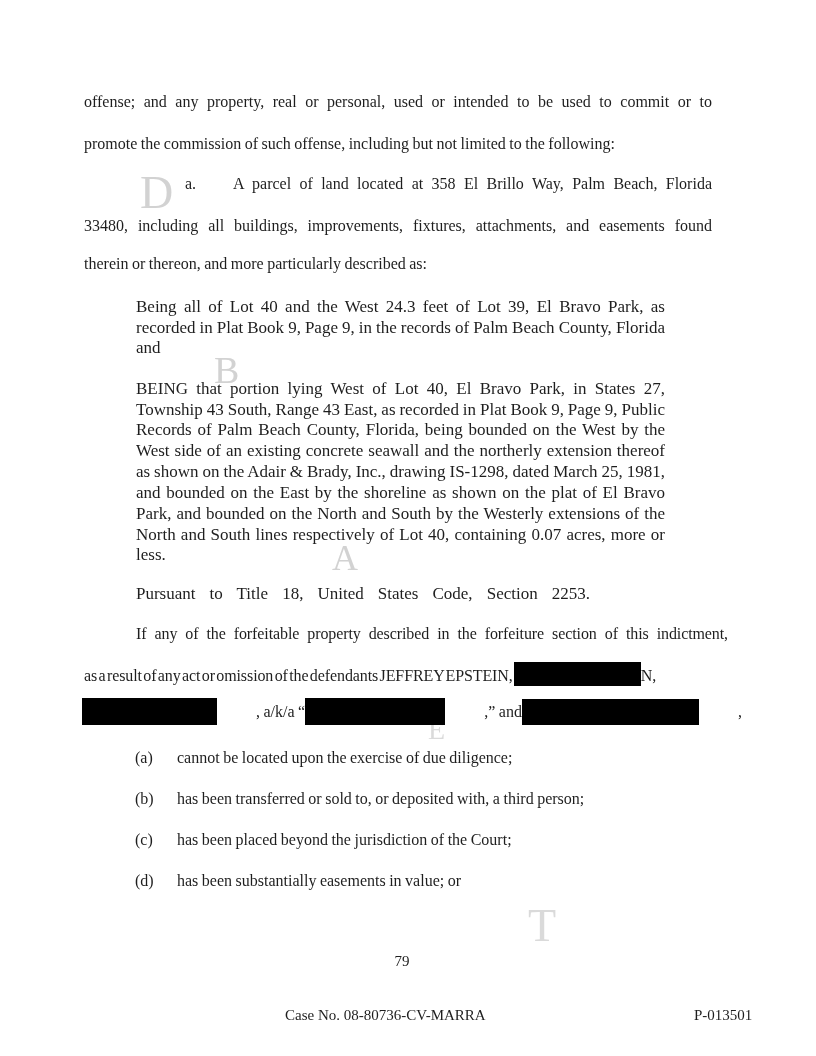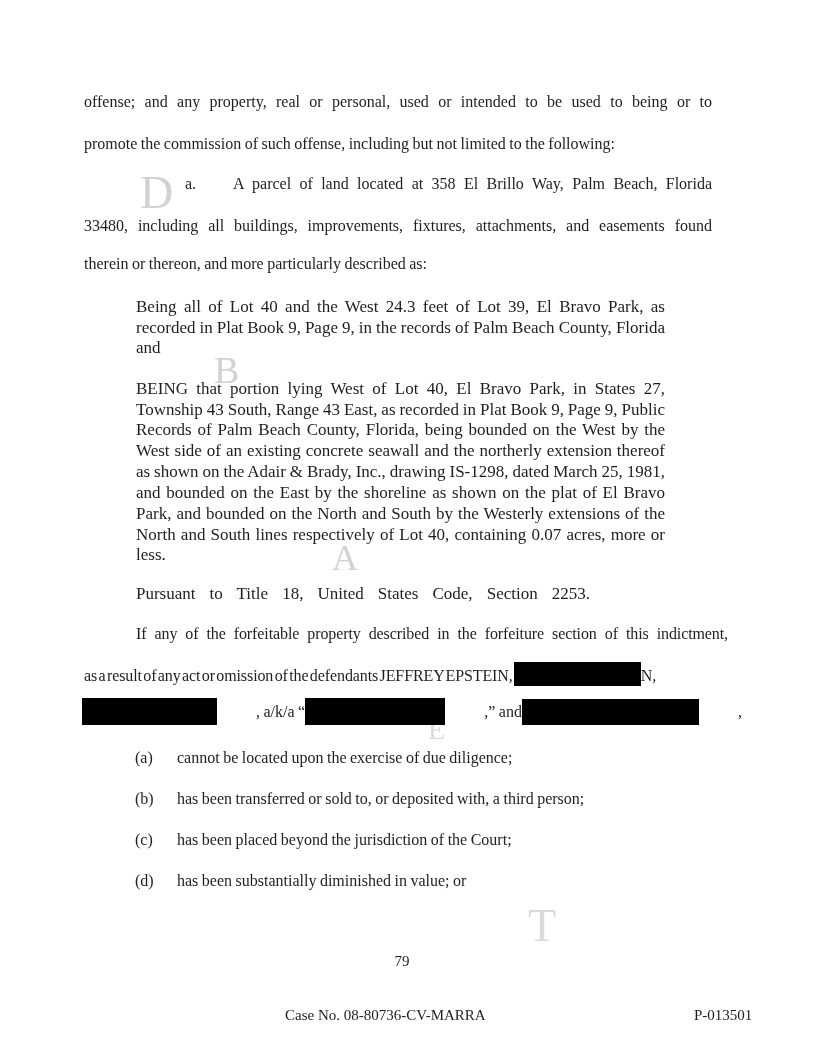--- a/index.html
+++ b/index.html
@@ -45,21 +45,21 @@
 <body>
 
 <div id="page">
 
   <div class="ghost" style="left:140px; top:170px; font-size:46px;">D</div>
   <div class="ghost" style="left:214px; top:351px; font-size:38px;">B</div>
   <div class="ghost" style="left:332px; top:540px; font-size:36px;">A</div>
   <div class="ghost" style="left:428px; top:716px; font-size:28px; color:#d2d2d2;">E</div>
   <div class="ghost" style="left:528px; top:903px; font-size:46px; color:#d2d2d2;">T</div>
 
-  <div class="line j" style="left:84px; top:93px; width:628px;">offense; and any property, real or personal, used or intended to be used to being or to</div>
+  <div class="line j" style="left:84px; top:93px; width:628px;">offense; and any property, real or personal, used or intended to be used to commit or to</div>
   <div class="line" style="left:84px; top:135px; width:628px;">promote the commission of such offense, including but not limited to the following:</div>
 
   <div class="line flexline" style="left:185px; top:175px; width:527px;">
     <div class="itemlabel" style="width:48px;">a.</div>
     <div class="j" style="flex:1;">A parcel of land located at 358 El Brillo Way, Palm Beach, Florida</div>
   </div>
   <div class="line j" style="left:84px; top:217px; width:628px;">33480, including all buildings, improvements, fixtures, attachments, and easements found</div>
   <div class="line" style="left:84px; top:255px; width:628px;">therein or thereon, and more particularly described as:</div>
 
   <div class="line blk j" style="left:136px; top:297px; width:529px;">Being all of Lot 40 and the West 24.3 feet of Lot 39, El Bravo Park, as</div>
@@ -98,20 +98,20 @@
   <div class="line flexline" style="left:135px; top:790px; width:577px;">
     <div class="itemlabel" style="width:42px;">(b)</div>
     <div>has been transferred or sold to, or deposited with, a third person;</div>
   </div>
   <div class="line flexline" style="left:135px; top:831px; width:577px;">
     <div class="itemlabel" style="width:42px;">(c)</div>
     <div>has been placed beyond the jurisdiction of the Court;</div>
   </div>
   <div class="line flexline" style="left:135px; top:872px; width:577px;">
     <div class="itemlabel" style="width:42px;">(d)</div>
-    <div>has been substantially diminished in value; or</div>
+    <div>has been substantially easements in value; or</div>
   </div>
 
   <div class="footer-text centered" style="left:372px; top:953px; width:60px;">79</div>
   <div class="footer-text" style="left:285px; top:1007px;">Case No. 08-80736-CV-MARRA</div>
   <div class="footer-text" style="left:694px; top:1007px;">P-013501</div>
 
 </div>
 
 </body></html>

